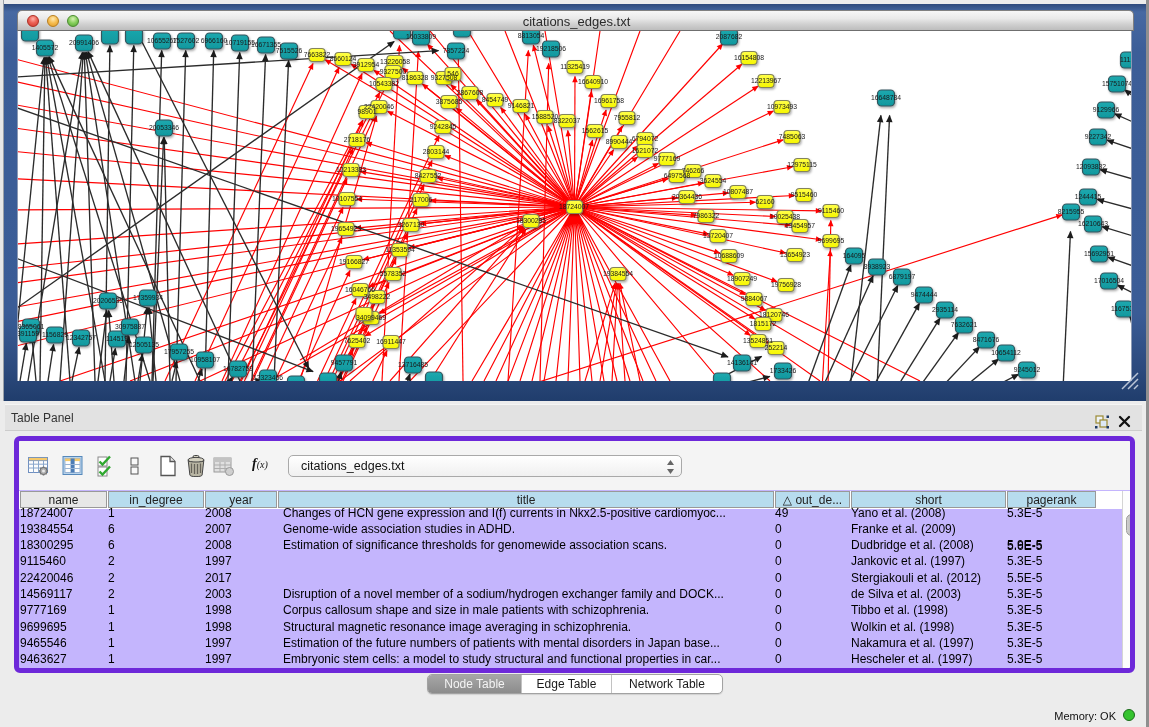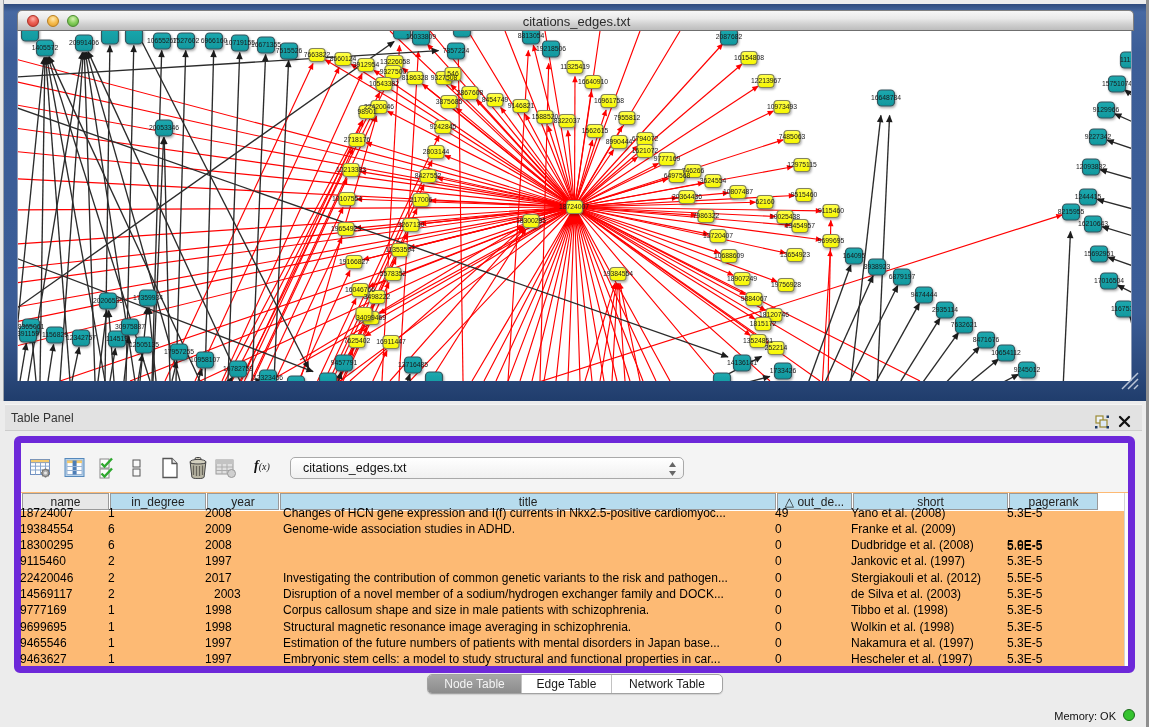--- a/index.html
+++ b/index.html
@@ -15,22 +15,22 @@
 #tl2 { left:29px; background:radial-gradient(circle at 50% 30%,#ffe9b0 0%,#f5bc4f 50%,#df9a27 100%); border:1px solid #b87e1e; }
 #tl3 { left:49px; background:radial-gradient(circle at 50% 30%,#d6f0b2 0%,#84ce5a 50%,#56a437 100%); border:1px solid #4a8a2e; }
 #wtitle { position:absolute; left:0; top:3px; width:1117px; text-align:center; font-size:13px; color:#2b2b2b; }
 #view { position:absolute; left:0px; top:21px; width:1115px; height:350px; background:#fff;
   border-left:1px solid #8c9ab4; border-right:1px solid #8c9ab4; }
 #grip { position:absolute; left:1120px; top:367px; width:22px; height:19px; z-index:6; }
 #panel { position:absolute; left:0; top:401px; width:1149px; height:326px; background:#ececec; }
 #phdr { position:absolute; left:5px; top:3px; width:1137px; height:27px; background:#e2e2e2;
   border-top:1px solid #f5f5f5; border-bottom:1px solid #cccccc; }
 #phdr span { position:absolute; left:6px; top:6px; font-size:12px; color:#333; }
-#box { position:absolute; left:14px; top:35px; width:1121px; height:237px; background:#fdba74;
-  border:7px solid #6d28d9; border-radius:6px; overflow:hidden; }
+#box { position:absolute; left:14px; top:35px; width:1121px; height:237px; background:#c4b5fd;
+  border:5px solid #6d28d9; border-radius:6px; overflow:hidden; }
 #tbar { position:absolute; left:0; top:0; width:1119px; height:49px; background:#f4f4f4; }
 #combo { position:absolute; left:269px; top:14px; width:394px; height:22px; background:linear-gradient(180deg,#ffffff,#f0f0f0);
   border:1px solid #a9a9a9; border-radius:5px; }
 #combo span { position:absolute; left:12px; top:3px; font-size:12.5px; color:#111; }
 .cell { position:absolute; font-size:12px; color:#000; white-space:nowrap; overflow:hidden; height:16px; }
 .hcell { position:absolute; top:0; height:17px; border:1px solid #999;
   font-size:12px; color:#222; text-align:center; line-height:16px; }
 #thead { position:absolute; left:0px; top:50px; width:1121px; height:18px; background:#fff; }
 #sbar { position:absolute; left:1103px; top:50px; width:17px; height:186px; background:#fdfdfd; border-left:1px solid #d4d4d4; }
 #thumb { position:absolute; left:2.5px; top:23px; width:11px; height:22px; border-radius:6px;
@@ -608,47 +608,47 @@
     </div>
     <div class="cell" style="left:20px;top:104.5px;width:78px">18724007</div>
       <div class="cell" style="left:108px;top:104.5px;width:87px">1</div>
       <div class="cell" style="left:205px;top:104.5px;width:63px">2008</div>
       <div class="cell" style="left:283px;top:104.5px;width:482px">Changes of HCN gene expression and I(f) currents in Nkx2.5-positive cardiomyoc...</div>
       <div class="cell" style="left:775px;top:104.5px;width:66px">49</div>
       <div class="cell" style="left:851px;top:104.5px;width:146px">Yano et al. (2008)</div>
       <div class="cell" style="left:1007px;top:104.5px;width:80px">5.3E-5</div>
       <div class="cell" style="left:20px;top:120.8px;width:78px">19384554</div>
       <div class="cell" style="left:108px;top:120.8px;width:87px">6</div>
-      <div class="cell" style="left:205px;top:120.8px;width:63px">2009</div>
+      <div class="cell" style="left:205px;top:120.8px;width:63px">2007</div>
       <div class="cell" style="left:283px;top:120.8px;width:482px">Genome-wide association studies in ADHD.</div>
       <div class="cell" style="left:775px;top:120.8px;width:66px">0</div>
       <div class="cell" style="left:851px;top:120.8px;width:146px">Franke et al. (2009)</div>
       <div class="cell" style="left:1007px;top:138px;width:80px">5.6E-5</div>
       <div class="cell" style="left:20px;top:137.1px;width:78px">18300295</div>
       <div class="cell" style="left:108px;top:137.1px;width:87px">6</div>
       <div class="cell" style="left:205px;top:137.1px;width:63px">2008</div>
+      <div class="cell" style="left:283px;top:137.1px;width:482px">Estimation of significance thresholds for genomewide association scans.</div>
       <div class="cell" style="left:775px;top:137.1px;width:66px">0</div>
       <div class="cell" style="left:851px;top:137.1px;width:146px">Dudbridge et al. (2008)</div>
       <div class="cell" style="left:1007px;top:137.1px;width:80px">5.9E-5</div>
       <div class="cell" style="left:20px;top:153.4px;width:78px">9115460</div>
       <div class="cell" style="left:108px;top:153.4px;width:87px">2</div>
       <div class="cell" style="left:205px;top:153.4px;width:63px">1997</div>
       <div class="cell" style="left:775px;top:153.4px;width:66px">0</div>
       <div class="cell" style="left:851px;top:153.4px;width:146px">Jankovic et al. (1997)</div>
       <div class="cell" style="left:1007px;top:153.4px;width:80px">5.3E-5</div>
       <div class="cell" style="left:20px;top:169.7px;width:78px">22420046</div>
       <div class="cell" style="left:108px;top:169.7px;width:87px">2</div>
       <div class="cell" style="left:205px;top:169.7px;width:63px">2017</div>
-      <div class="cell" style="left:283px;top:169.7px;width:482px">Investigating the contribution of common genetic variants to the risk and pathogen...</div>
       <div class="cell" style="left:775px;top:169.7px;width:66px">0</div>
       <div class="cell" style="left:851px;top:169.7px;width:146px">Stergiakouli et al. (2012)</div>
       <div class="cell" style="left:1007px;top:169.7px;width:80px">5.5E-5</div>
       <div class="cell" style="left:20px;top:186.0px;width:78px">14569117</div>
       <div class="cell" style="left:108px;top:186.0px;width:87px">2</div>
-      <div class="cell" style="left:214px;top:186.0px;width:63px">2003</div>
+      <div class="cell" style="left:205px;top:186.0px;width:63px">2003</div>
       <div class="cell" style="left:283px;top:186.0px;width:482px">Disruption of a novel member of a sodium/hydrogen exchanger family and DOCK...</div>
       <div class="cell" style="left:775px;top:186.0px;width:66px">0</div>
       <div class="cell" style="left:851px;top:186.0px;width:146px">de Silva et al. (2003)</div>
       <div class="cell" style="left:1007px;top:186.0px;width:80px">5.3E-5</div>
       <div class="cell" style="left:20px;top:202.3px;width:78px">9777169</div>
       <div class="cell" style="left:108px;top:202.3px;width:87px">1</div>
       <div class="cell" style="left:205px;top:202.3px;width:63px">1998</div>
       <div class="cell" style="left:283px;top:202.3px;width:482px">Corpus callosum shape and size in male patients with schizophrenia.</div>
       <div class="cell" style="left:775px;top:202.3px;width:66px">0</div>
       <div class="cell" style="left:851px;top:202.3px;width:146px">Tibbo et al. (1998)</div>

